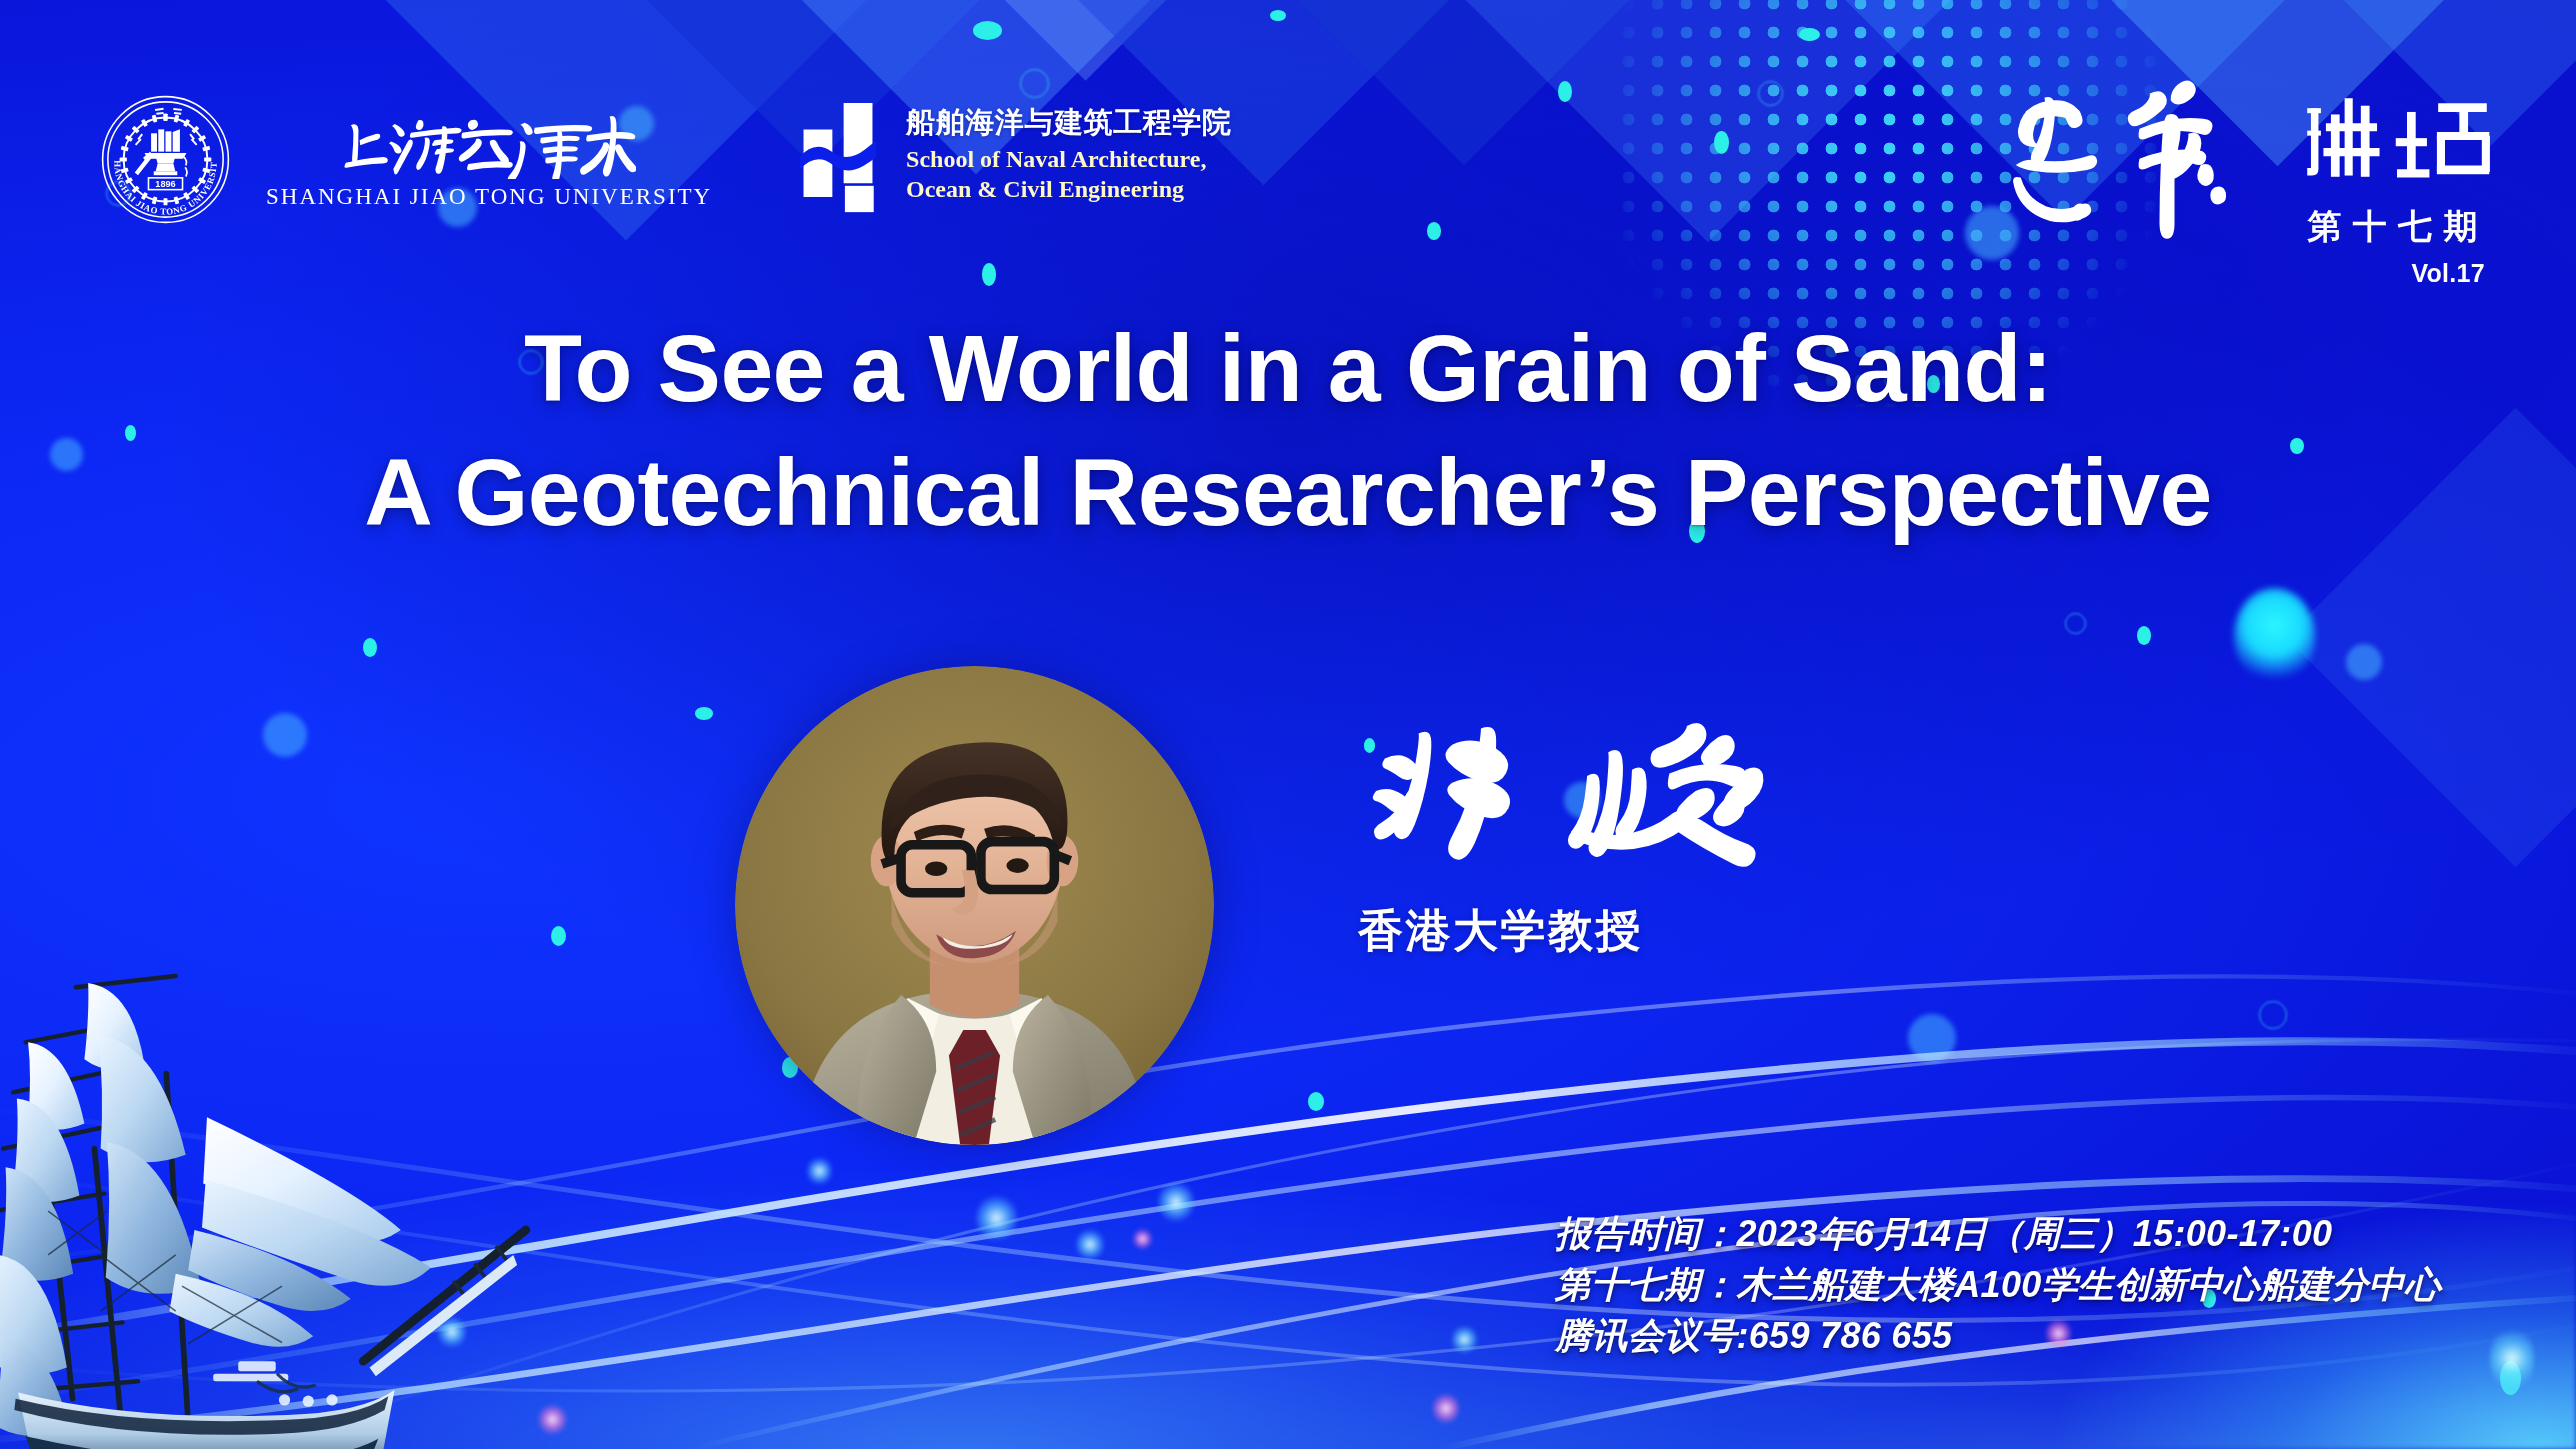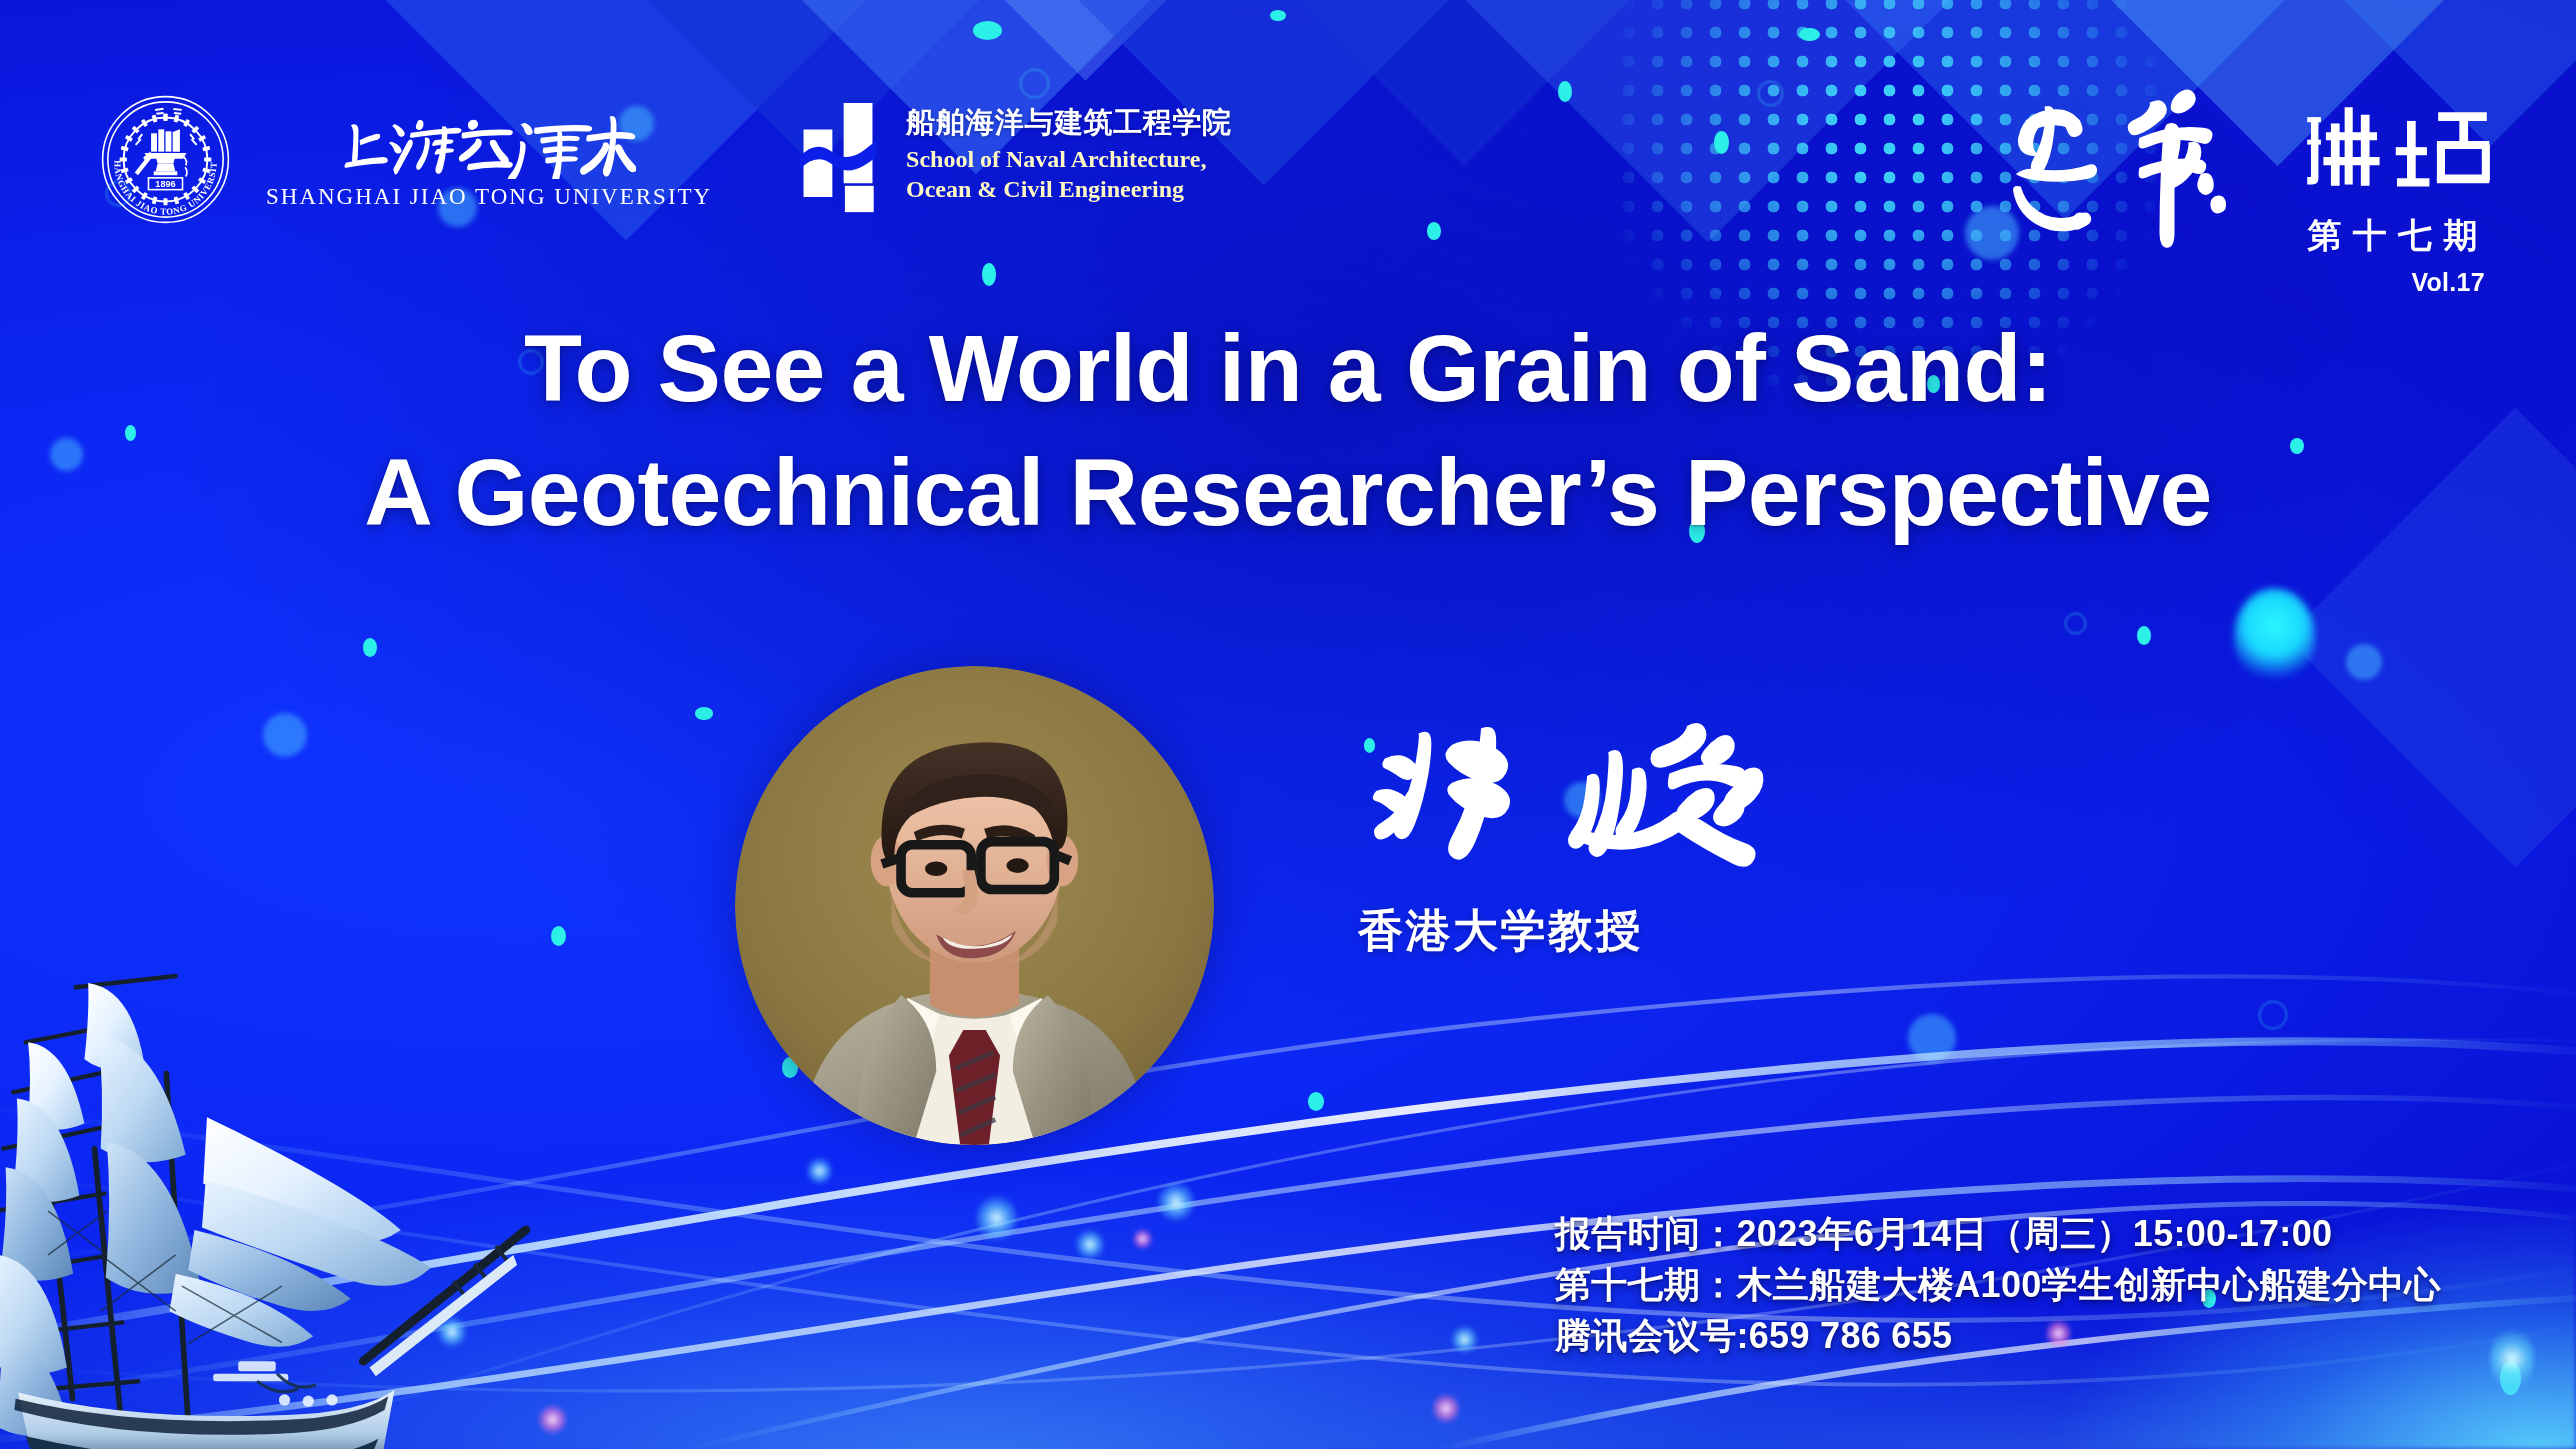--- a/index.html
+++ b/index.html
@@ -108,21 +108,21 @@
     letter-spacing:0.6px; white-space:nowrap;
     text-shadow:0 1.3px 3.8px rgba(0,0,40,.35);
   }
   .school-en{
     color:#fef9c3; font-family:"Liberation Serif", serif;
     font-size:24px; line-height:1.16; font-weight:700; white-space:nowrap;
   }
 
   
   .forum{
-    position:absolute; right:81px; top:80px;
+    position:absolute; right:81px; top:71px;
     width:507px; height:225px;
   }
   .forum-calli{ position:absolute; left:-6.3px; top:0; width:350px; height:188px; }
   .forum-jiangtan{ position:absolute; right:3.8px; top:16.3px; width:188px; height:106px; }
   .forum-issue{
     position:absolute; right:6.3px; top:133px;
     color:#fff; font-size:34px; font-weight:700; letter-spacing:11.3px;
     white-space:nowrap;
   }
   .forum-vol{
@@ -157,21 +157,21 @@
   .speaker-role{
     position:absolute; left:1358px; top:901px; width:463px;
     text-align:left; color:#fff;
     font-size:45px; font-weight:700; letter-spacing:2.5px;
     text-shadow:0 1.9px 6.3px rgba(0,0,50,.35);
   }
 
   
   .info{
     position:absolute; left:1555px; top:1208px;
-    color:#fff; font-weight:700;
+    color:#fff; font-weight:700;font-style:italic;
   }
   .info-line{
     font-size:36px; line-height:1.42; white-space:nowrap;
     letter-spacing:0.3px;
     text-shadow:0 2.5px 7.5px rgba(0,0,50,.55), 0 0.6px 1.3px rgba(0,0,50,.5);
   }
 
   
   .ship{
     position:absolute; left:-12.5px; bottom:-6.3px;

